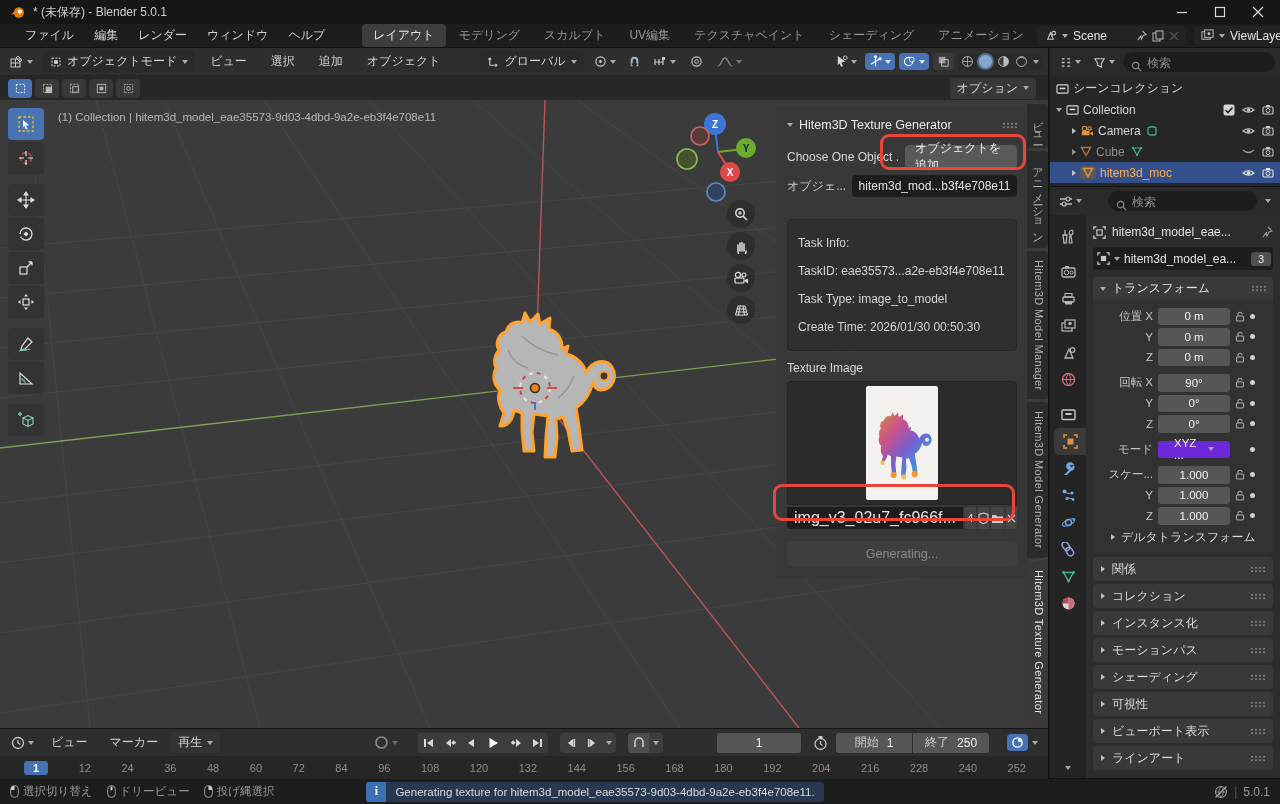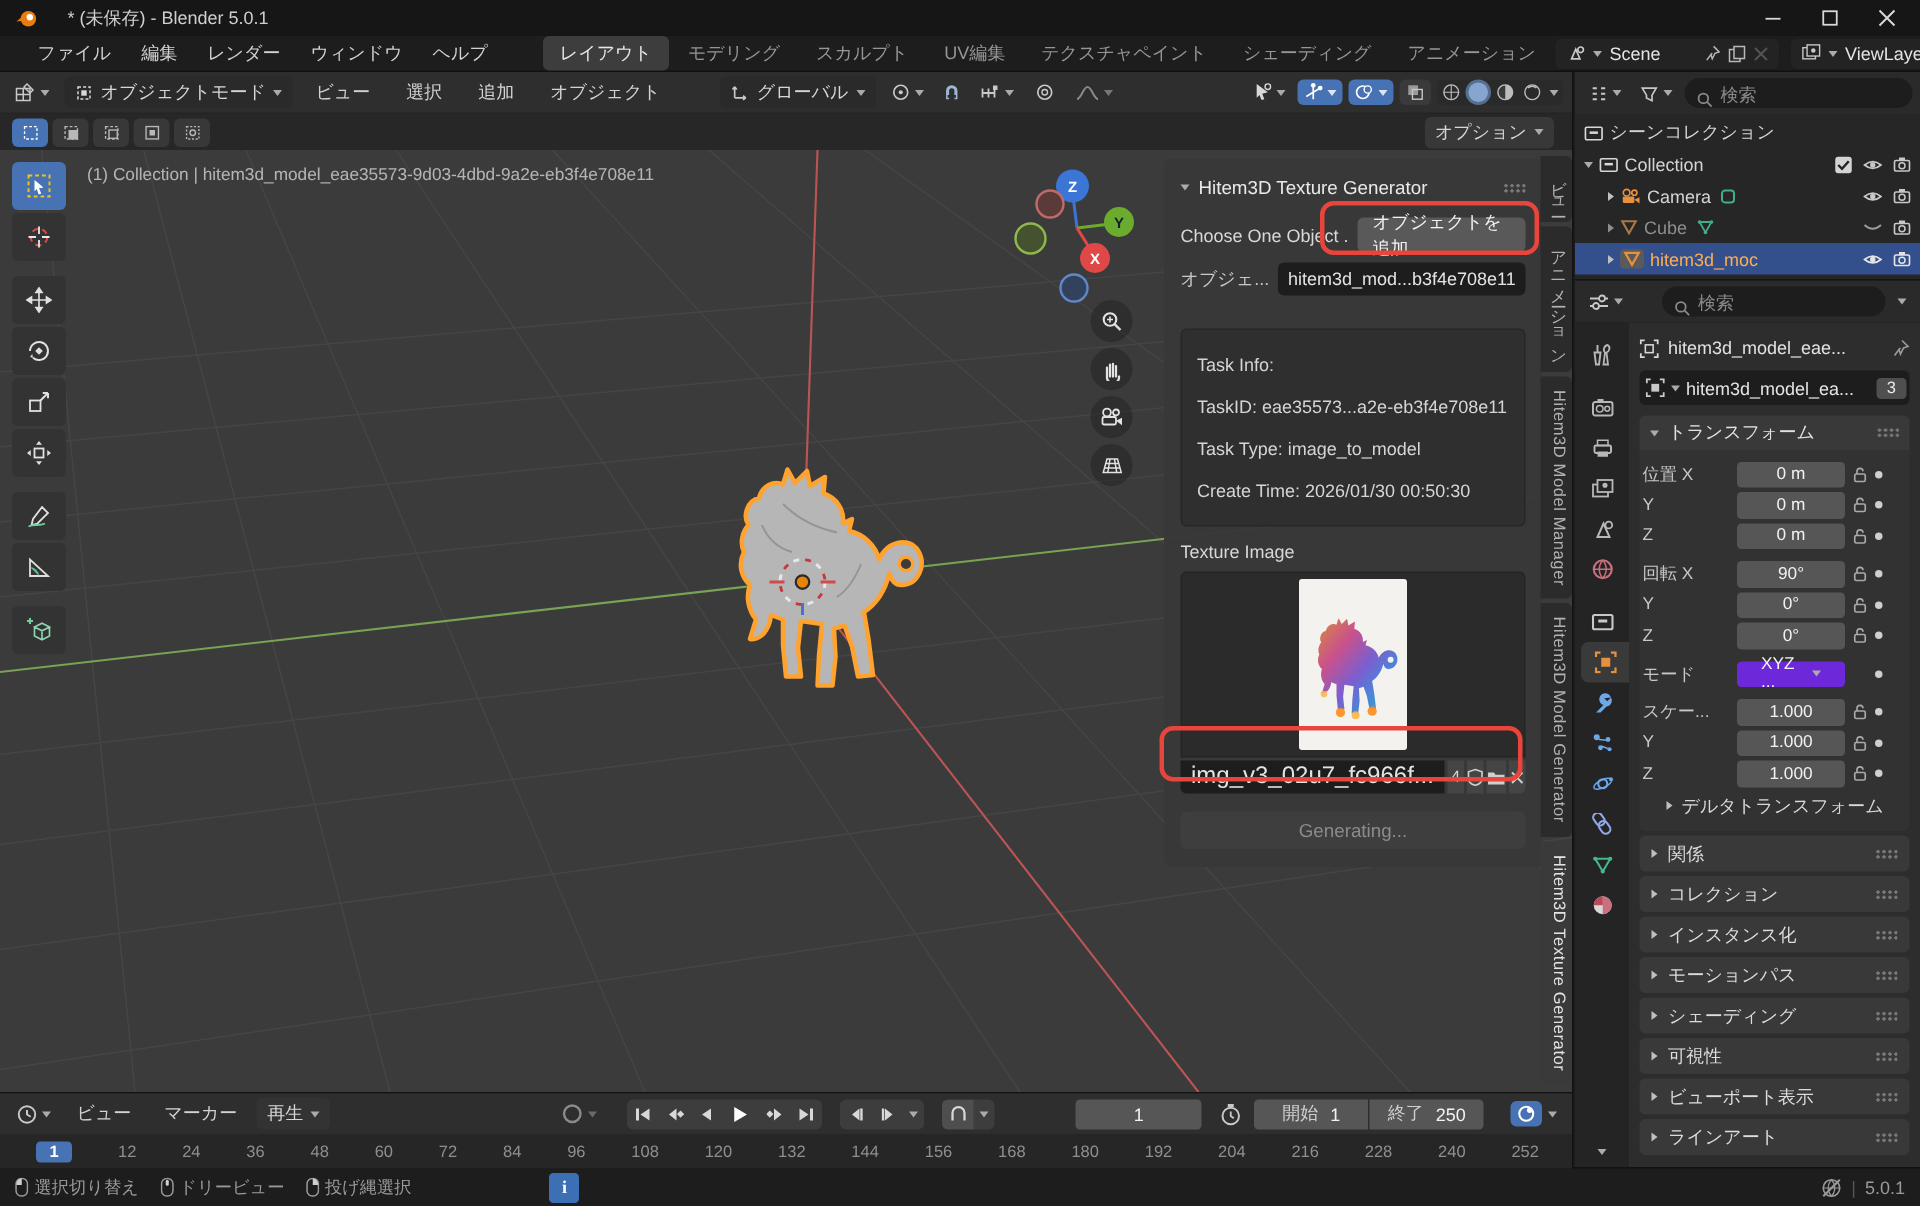--- a/index.html
+++ b/index.html
@@ -1,19 +1,19 @@
 <!DOCTYPE html>
 <html><head>
 <meta charset="utf-8">
 <style>
   * { margin:0; padding:0; box-sizing:border-box; }
   html,body { width:1280px; height:804px; overflow:hidden; background:#1c1c1c;
     font-family:"Liberation Sans","DejaVu Sans",sans-serif; font-size:12px; color:#d6d6d6;
     -webkit-font-smoothing:antialiased; }
-  .titlebar { height:24px; background:#161616; display:flex; align-items:center; padding:0 10px; gap:20px; }
+  .titlebar { height:24px; background:#161616; display:flex; align-items:center; padding:0 10px; gap:8px; }
   .titlebar .title { color:#cfcfcf; font-size:12px; }
   .win-controls { margin-left:auto; display:flex; gap:26px; align-items:center; padding-right:6px; }
   .topbar { height:24px; background:#1d1d1d; display:flex; align-items:center; padding:0 6px; gap:2px; border-bottom:1px solid #111; }
   .menu-item { padding:3px 9px; color:#d2d2d2; border-radius:3px; font-size:12px; white-space:nowrap; }
   .ws-tabs { display:flex; margin-left:26px; gap:2px; }
   .ws-tab { padding:3px 11px; color:#969696; border-radius:4px; font-size:12px; white-space:nowrap; }
   .ws-tab.active { background:#3d3d3d; color:#e8e8e8; }
   .pill { display:flex; align-items:center; gap:5px; background:#2a2a2a; border-radius:4px; padding:2px 7px; }
   .chev { width:0; height:0; border-left:3.5px solid transparent; border-right:3.5px solid transparent; border-top:4.5px solid #ababab; display:inline-block; flex:none; }
   .chev-r { width:0; height:0; border-top:3.5px solid transparent; border-bottom:3.5px solid transparent; border-left:4.5px solid #c0c0c0; display:inline-block; flex:none; }
@@ -71,21 +71,21 @@
   .pr-tab.active { background:#3a3a3a; border-radius:5px 0 0 5px; margin-left:4px; }
   .tab-gap { height:8px; }
   .pr-content { flex:1; background:#2d2d2d; padding:5px 7px; overflow:hidden; }
   .crumb { display:flex; align-items:center; gap:6px; height:24px; color:#e2e2e2; }
   .name-field { height:23px; margin-top:3px; padding:0 2px 0 4px; gap:4px; }
   .badge { margin-left:auto; background:#4f4f4f; border-radius:3px; padding:1px 7px; font-size:11px; color:#e8e8e8; }
   .tpanel { margin-top:7px; }
   .tpanel-hdr { height:23px; background:#393939; border-radius:4px 4px 0 0; display:flex; align-items:center; gap:6px; padding:0 7px; color:#e2e2e2; }
   .tpanel-body { background:#323232; border-radius:0 0 4px 4px; padding:6px 5px 6px 2px; }
   .trow { display:flex; align-items:center; gap:5px; height:20.5px; }
-  .trow .lbl { width:58px; color:#c8c8c8; font-size:11.5px; white-space:nowrap; overflow:hidden; }
+  .trow .lbl { width:58px; text-align:right; color:#c8c8c8; font-size:11.5px; white-space:nowrap; overflow:hidden; }
   .nf { width:72px; height:17.5px; background:#565656; border-radius:3px; color:#f2f2f2; font-size:11.5px; display:flex; align-items:center; justify-content:center; }
   .nf.dark { background:#6d28d9; justify-content:space-between; padding:0 16px; }
   .kdot { width:5px; height:5px; border-radius:50%; background:#cfcfcf; flex:none; }
   .tgap { height:5px; }
   .subrow { display:flex; align-items:center; gap:6px; height:22px; padding-left:16px; color:#d8d8d8; }
   .cpanel { height:24px; margin-top:3px; background:#393939; border-radius:4px; display:flex; align-items:center; gap:7px; padding:0 8px; color:#dcdcdc; }
   
   .timeline { position:absolute; left:0; bottom:0; width:1049px; height:50px; border-top:1px solid #141414; border-right:1px solid #121212; }
   .tl-header { height:27px; background:#2e2e2e; display:flex; align-items:center; gap:4px; padding:0 7px; }
   .tl-strip { height:23px; background:#262626; position:relative; display:flex; align-items:center; justify-content:space-between; padding:0 22px 0 24px; }
@@ -1149,20 +1149,21 @@
   </div>
   <div class="hint">
     <svg width="9" height="13" viewBox="0 0 9 13">
         <rect x="0.7" y="0.7" width="7.6" height="11.6" rx="3.5" fill="none" stroke="#9a9a9a"></rect>
         <path d="M8,4 a3.5,3.5 0 0 0 -3.5,-3.3 V5 H8 Z" fill="#cfcfcf"></path>
       </svg>
     <span>投げ縄選択</span>
   </div>
   <div class="report">
     <span class="ricon">i</span>
+    <span class="rtext">Generating texture for hitem3d_model_eae35573-9d03-4dbd-9a2e-eb3f4e708e11.</span>
   </div>
   <div class="version">
     <svg width="14" height="14" viewBox="0 0 14 14">
         <circle cx="7" cy="7" r="5.5" fill="none" stroke="#9a9a9a" stroke-width="1.1"></circle>
         <path d="M1.5,7 h11 M7,1.5 a8,8 0 0 1 0,11 M7,1.5 a8,8 0 0 0 0,11" fill="none" stroke="#9a9a9a" stroke-width=".8"></path>
         <line x1="1.5" y1="12.5" x2="12.5" y2="1.5" stroke="#9a9a9a" stroke-width="1.4"></line>
       </svg>
     <span style="color:#555;">|</span>
     <span>5.0.1</span>
   </div>

